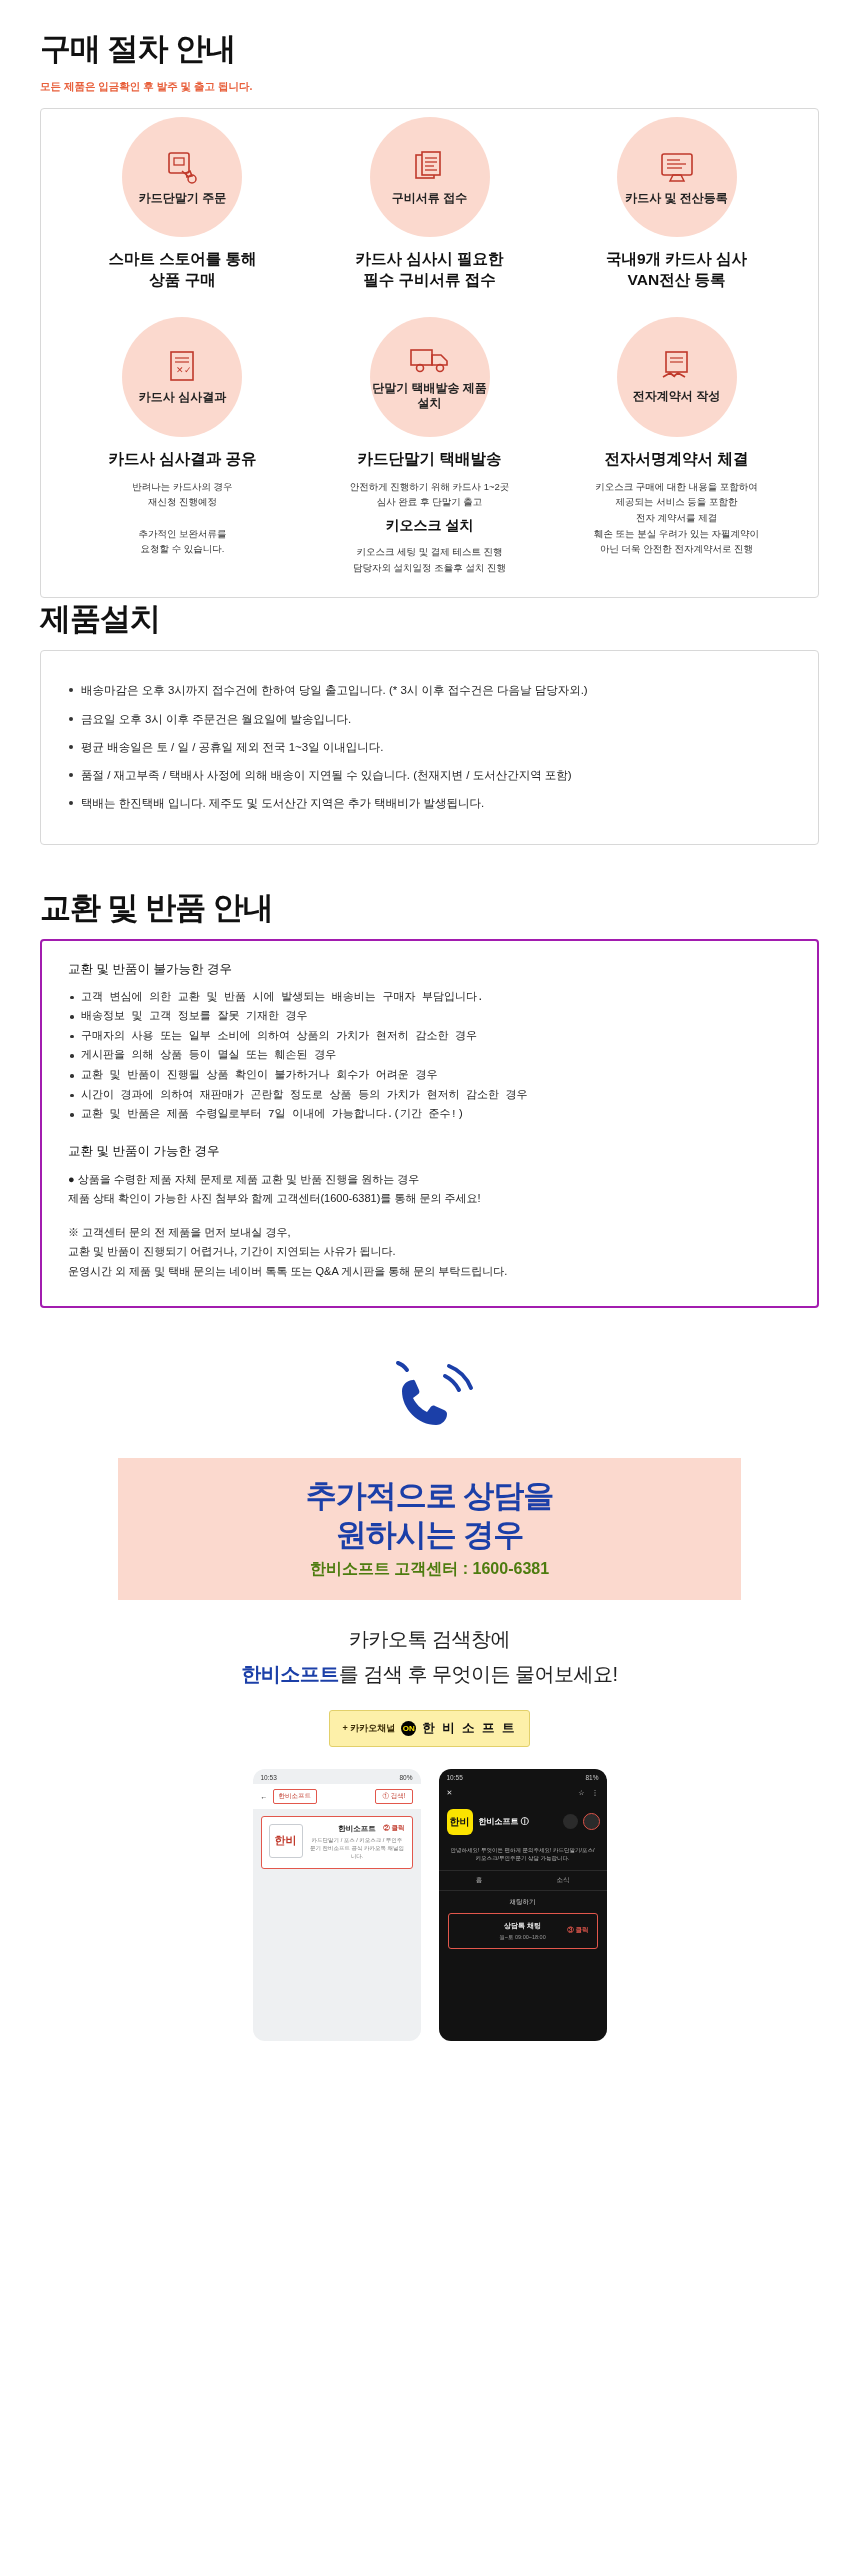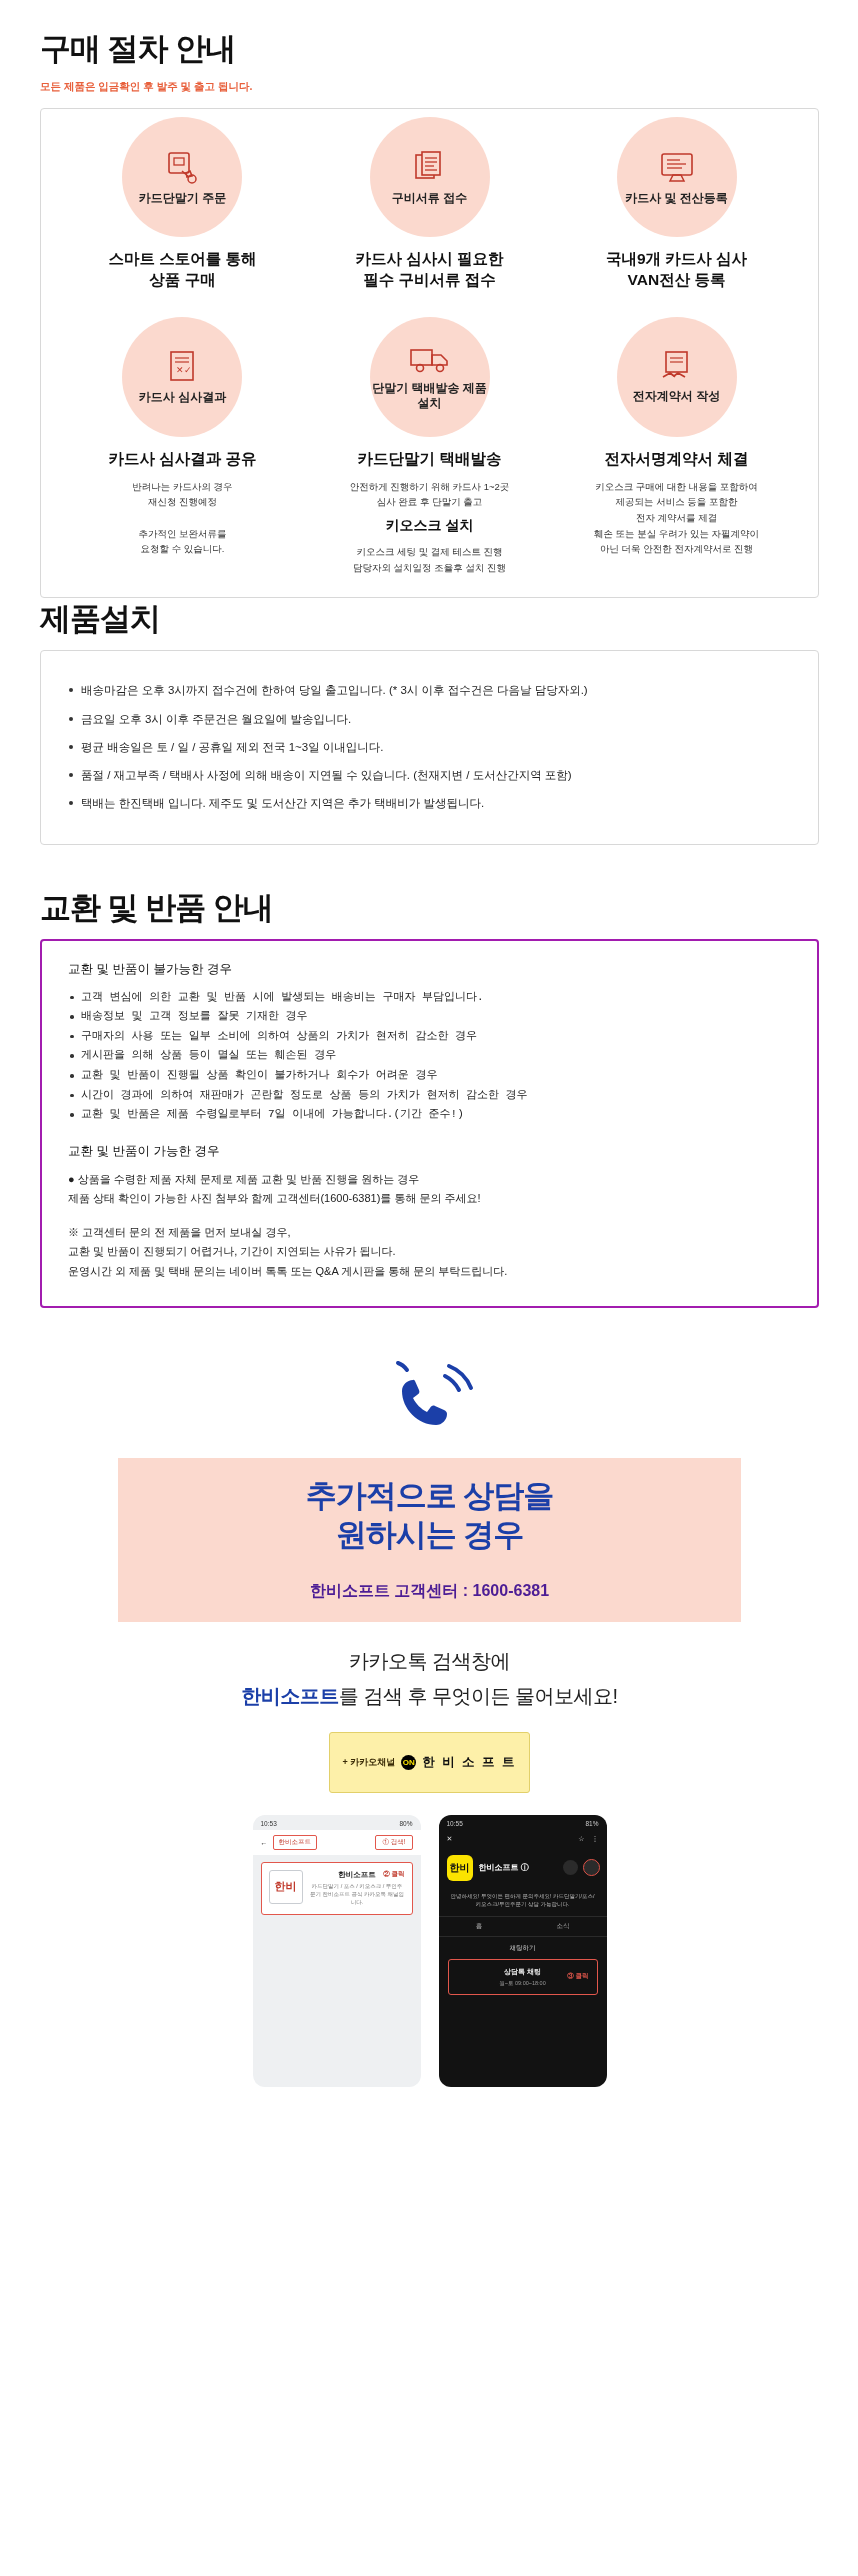--- a/index.html
+++ b/index.html
@@ -158,22 +158,22 @@
   .banner-l1, .banner-l2 {
     font-size: 31px;
     font-weight: 700;
     color: #1b3fa8;
     letter-spacing: -1px;
     line-height: 1.28;
   }
   .banner-l3 {
     font-size: 16px;
     font-weight: 700;
-    color: #4c1d95;
-    margin-top: 26px;
+    color: #4d7c0f;
+    margin-top: 4px;
   }
   .kakao-l1 {
     font-size: 20px;
     color: #222;
     margin-top: 26px;
     letter-spacing: -0.5px;
   }
   .kakao-l2 {
     font-size: 20px;
     color: #222;
@@ -182,21 +182,21 @@
   }
   .kakao-l2 b { color: #1b3fa8; font-weight: 700; }
 
   .chan-chip {
     display: inline-flex;
     align-items: center;
     gap: 6px;
     background: #fdf0a9;
     border: 1px solid #e2d06a;
     border-radius: 3px;
-    padding: 21px 12px;
+    padding: 9px 12px;
     margin-top: 22px;
     font-size: 11px;
     font-weight: 700;
     color: #3a2b06;
   }
   .chan-chip .plus { font-size: 9px; font-weight: 700; }
   .chan-chip .dot {
     width: 15px; height: 15px; border-radius: 50%;
     background: #000000; color: #fbe300;
     font-size: 8px; font-weight: 700;

